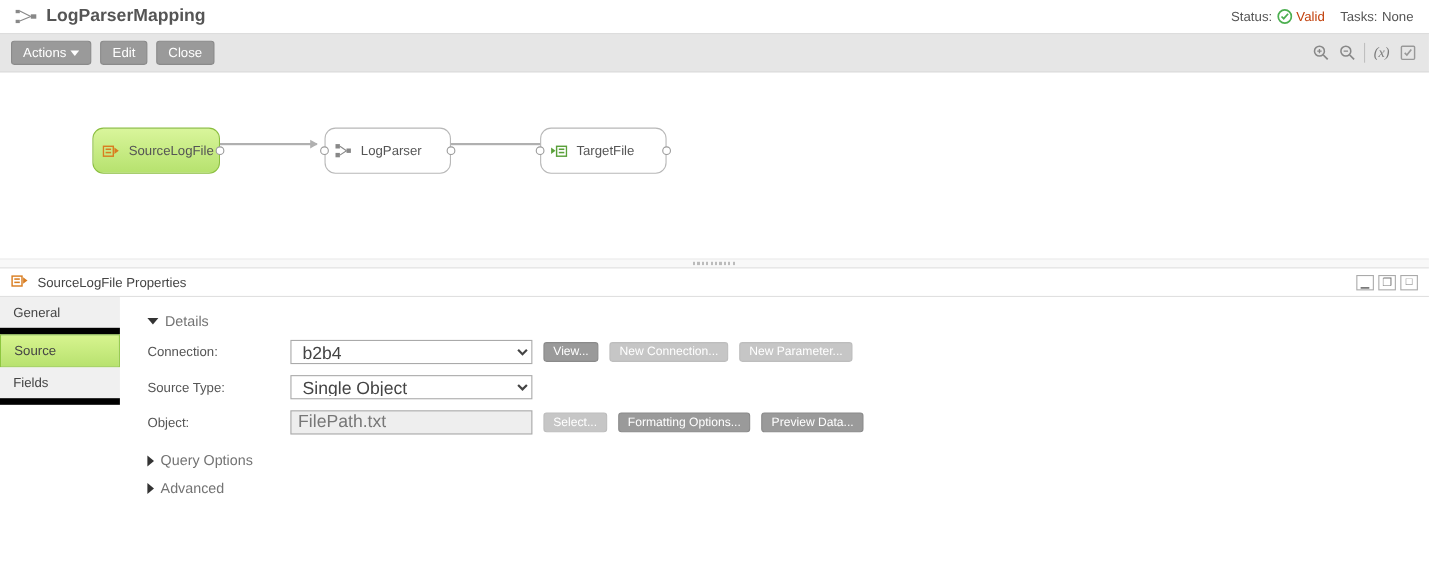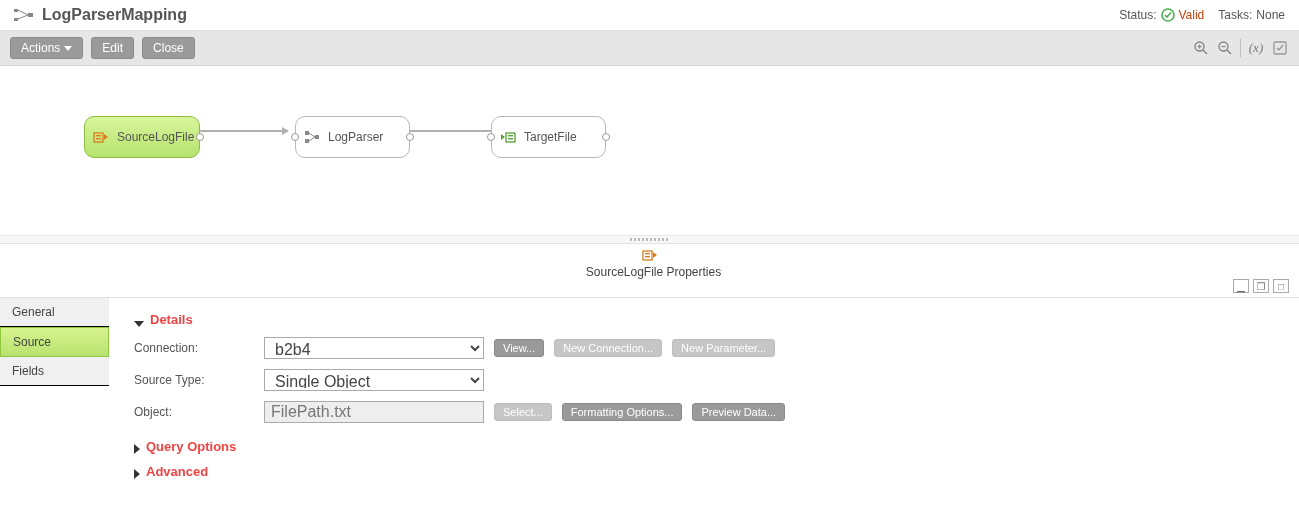--- a/index.html
+++ b/index.html
@@ -142,21 +142,20 @@
   .splitter .grip {
     width:40px; height:3px;
     background: repeating-linear-gradient(to right,#bbb,#bbb 2px,transparent 2px,transparent 4px);
   }
 
   .props-header {
     display:flex;
     align-items:center;
     padding: 4px 10px;
     border-bottom:1px solid #e0e0e0;
-    flex-direction:column;
   }
   .props-header .title {
     margin-left:8px;
     font-size:12px;
     color:#444;
   }
   .props-header .right {
     margin-left:auto;
     display:flex;
     gap:4px;
@@ -179,37 +178,37 @@
     width: 110px;
     border-right:1px solid #fff;
     padding-top:0;
   }
   .side-tab {
     padding: 7px 12px;
     font-size:12px;
     color:#444;
     cursor:pointer;
     background:#f0f0f0;
-    border-bottom:1px solid #000000;
+    border-bottom:6px solid #000000;
   }
   .side-tab.active {
     background: linear-gradient(#d7f48f, #b8e26f);
     border:1px solid #8ec63f;
   }
 
   .props-content {
     flex:1;
     padding: 14px 24px;
   }
   .section-head {
     display:flex;
-    align-items:flex-end;
-    font-weight:bold;
+    align-items:center;
+    font-weight:normal;
     font-size:13px;
-    color:#ef4444;
+    color:#737373;
     margin-bottom: 10px;
     gap:6px;
     cursor:pointer;
   }
   .tri-open {
     width:0;height:0;
     border-left:5px solid transparent;
     border-right:5px solid transparent;
     border-top:6px solid #333;
   }

